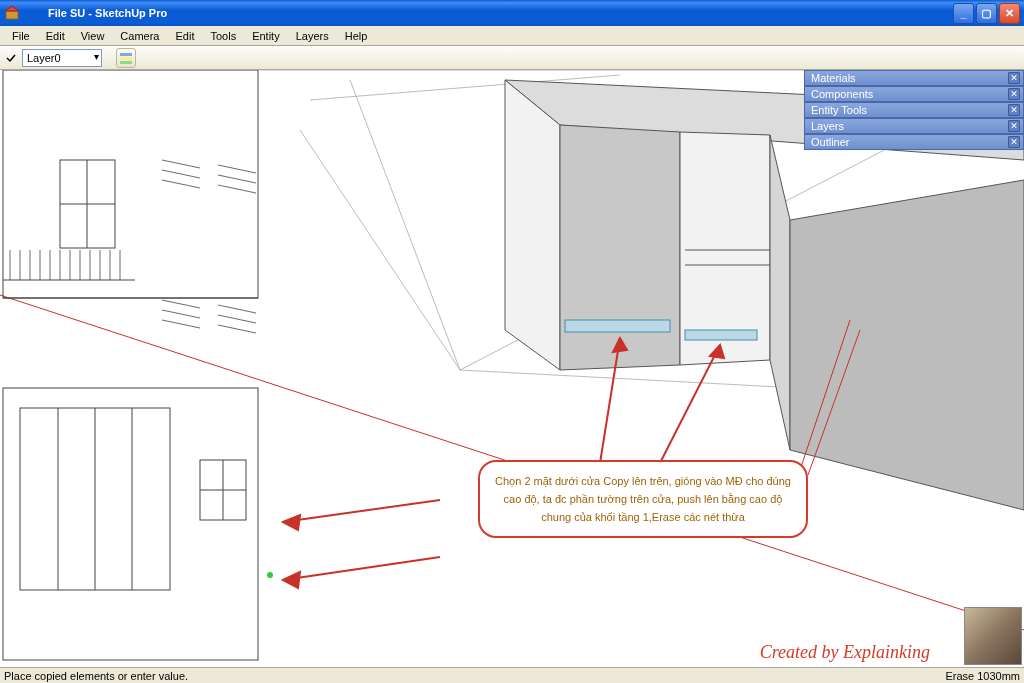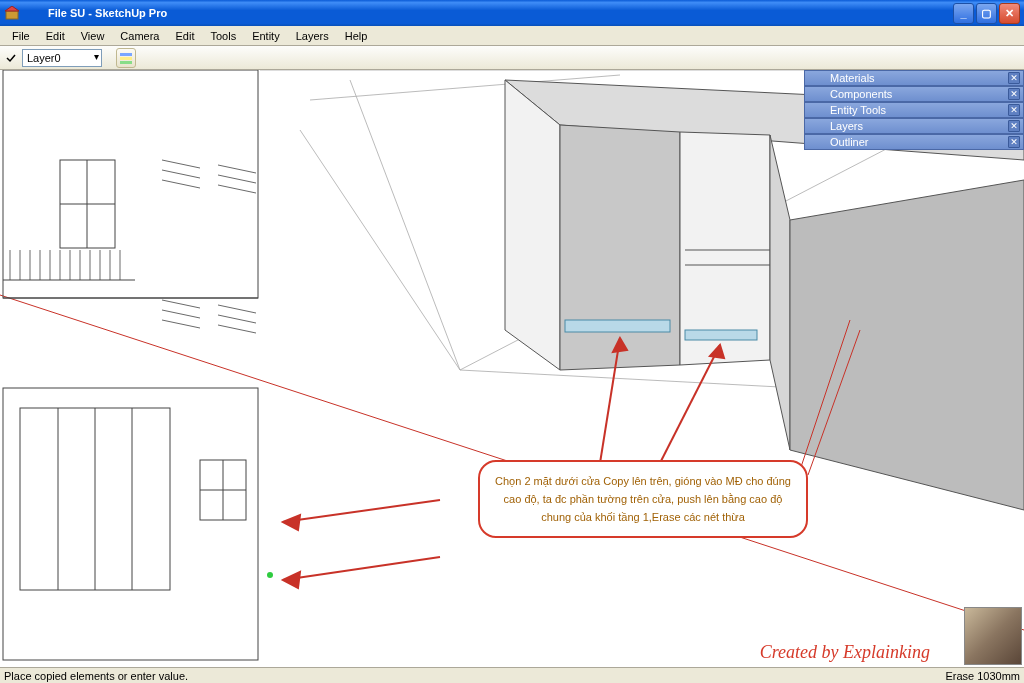--- a/index.html
+++ b/index.html
@@ -26,21 +26,21 @@
 .tb-sep { width:6px; }
 .tb-btn { width:20px; height:20px; border:1px solid #c0b890; background:linear-gradient(to bottom,#fdfbf5,#e8e3cc); border-radius:3px; display:flex; align-items:center; justify-content:center; }
 
 
 .viewport { position:relative; width:1024px; height:597px; background:#fff; overflow:hidden; }
 .viewport svg.drawing { position:absolute; inset:0; }
 
 
 .panels { position:absolute; top:0; right:0; width:220px; }
 .panel-head { height:16px; background:linear-gradient(to bottom,#8aa7dd,#6e8fcf); color:#fff; border:1px solid #4a68a6; display:flex; align-items:center; padding:0 3px 0 6px; font-weight:normal; }
-.panel-head .label { flex:1;margin-left:19px; }
+.panel-head .label { flex:1; }
 .panel-head .close { width:12px; height:12px; display:flex; align-items:center; justify-content:center; background:#5f80c2; border:1px solid #3a5a9a; color:#fff; font-size:9px; border-radius:1px; }
 
 
 .callout { position:absolute; left:478px; top:390px; width:330px; border:2px solid #d63a2a; border-radius:18px; background:#fff; padding:10px 14px; color:#a16207; font-size:12px; text-align:center; line-height:1.5; }
 
 
 .watermark { position:absolute; right:94px; bottom:4px; color:#d63a2a; font-family:"Comic Sans MS",cursive; font-size:18px; font-style:italic; }
 .avatar { position:absolute; right:2px; bottom:2px; width:58px; height:58px; background:linear-gradient(135deg,#c9b89a 0%,#8a7560 50%,#5a4638 100%); border:1px solid #888; }
 
 

